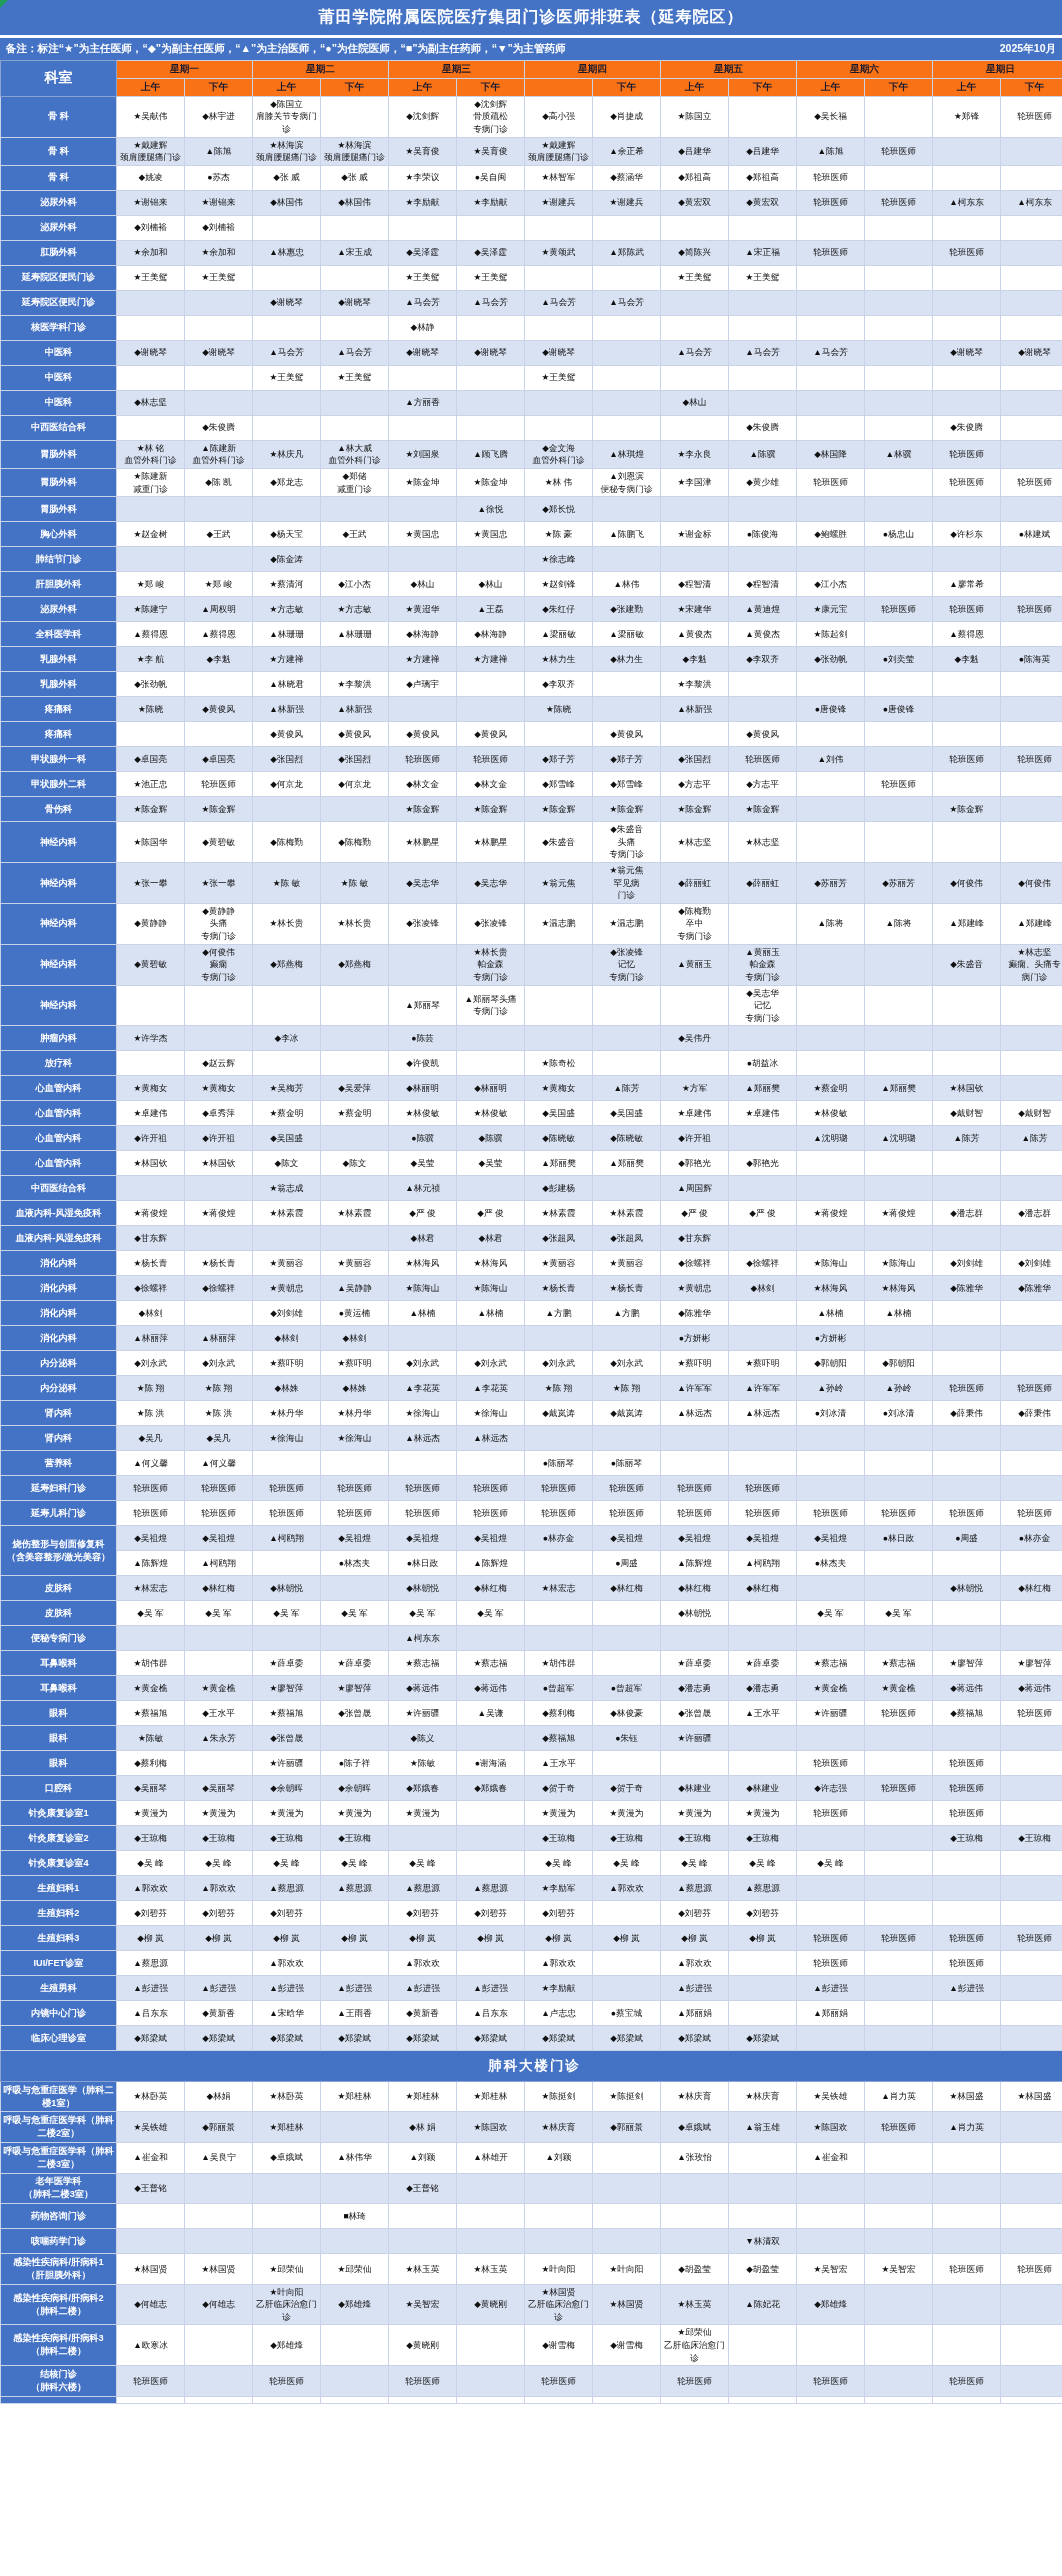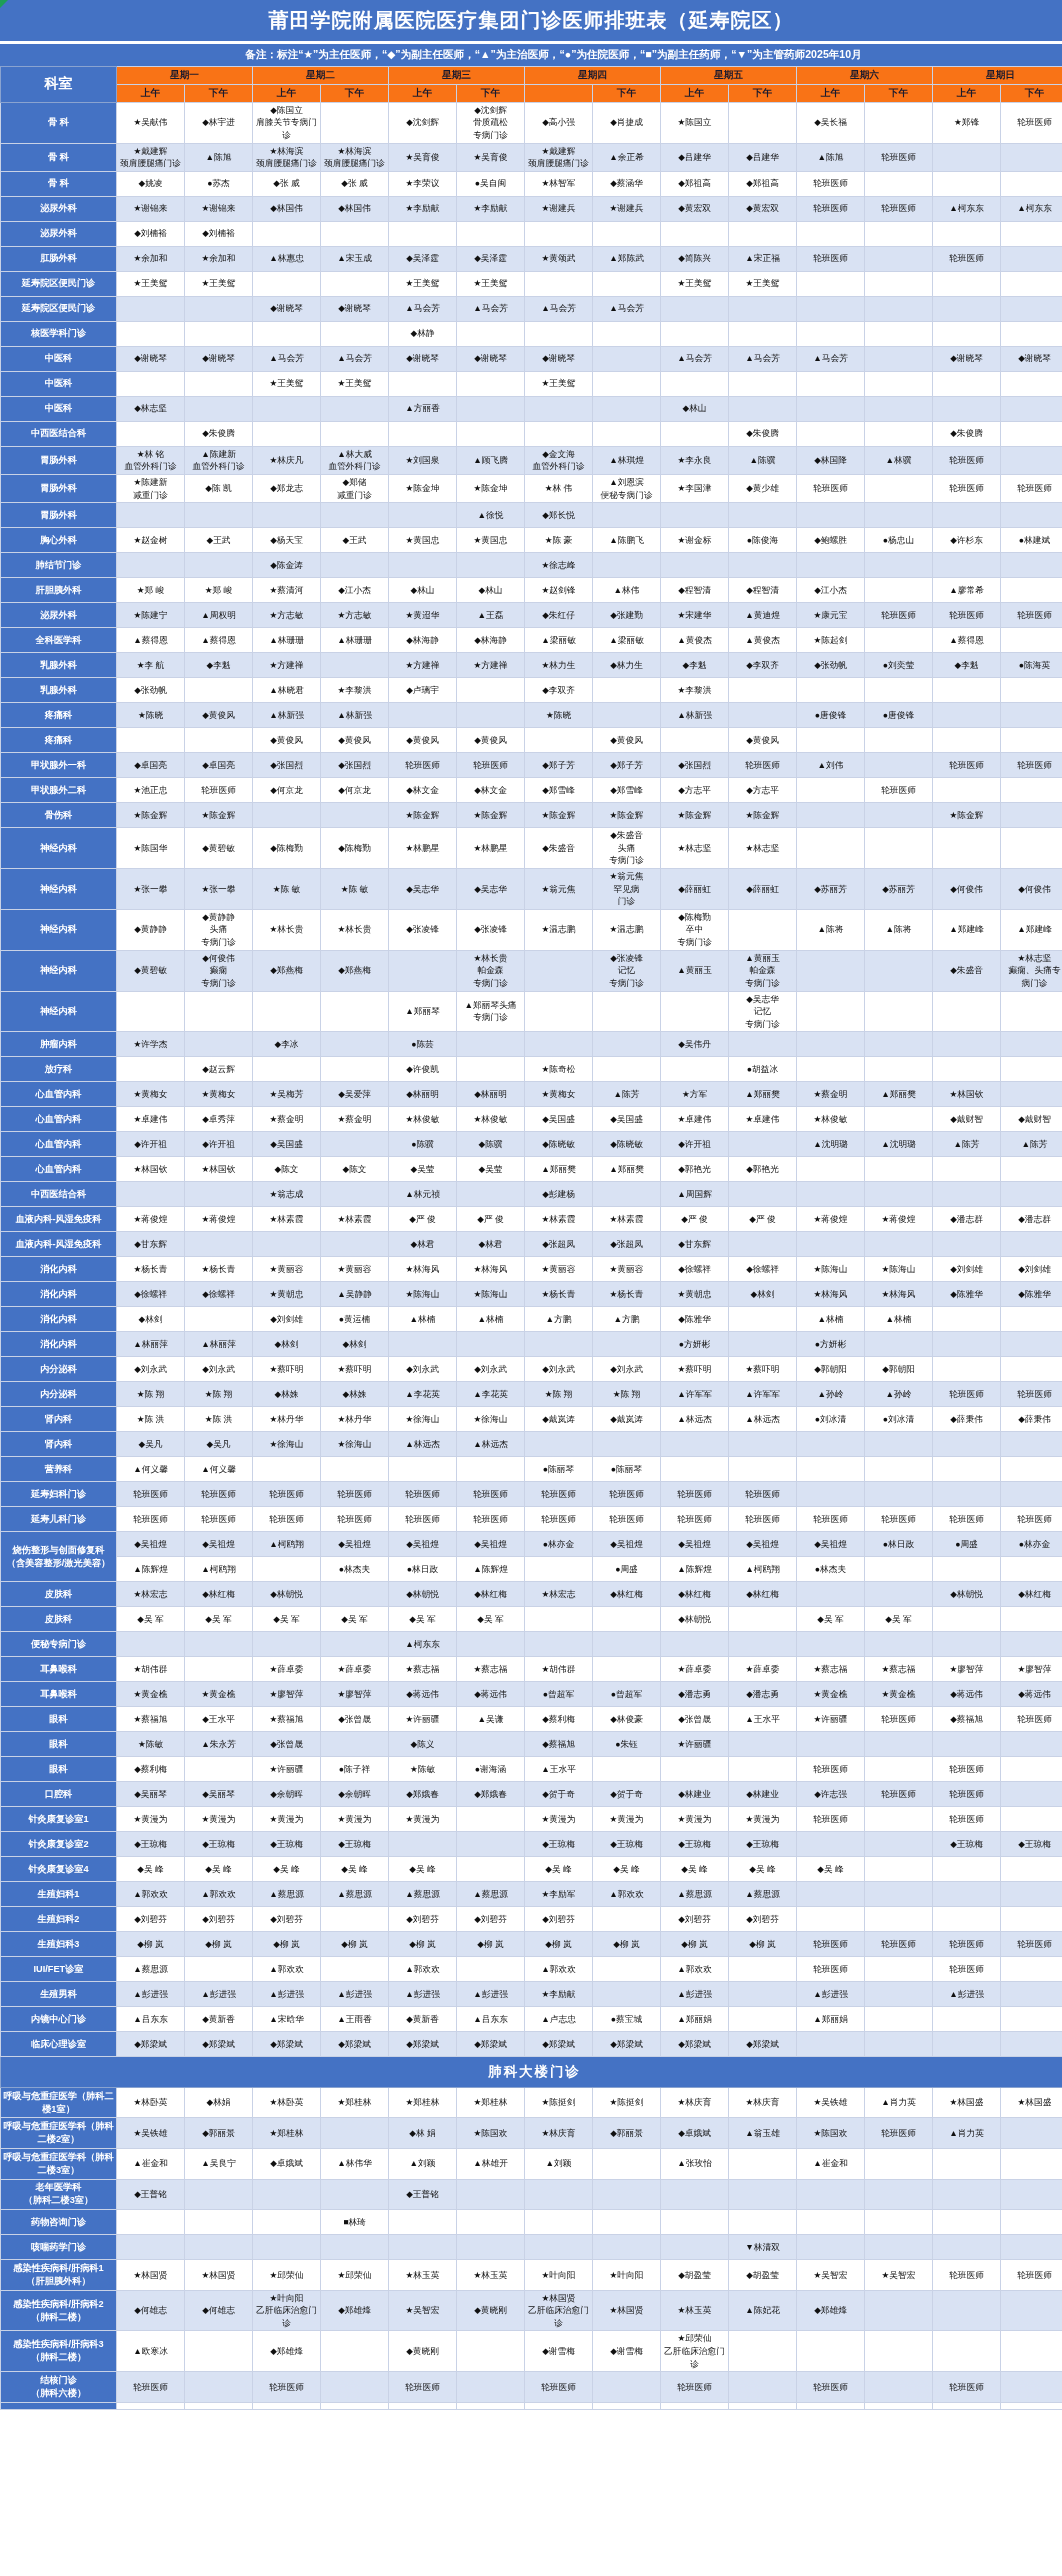--- a/index.html
+++ b/index.html
@@ -1,25 +1,25 @@
 <!DOCTYPE html>
 <html><head>
 <meta charset="utf-8">
 <style>
   html,body{margin:0;padding:0;background:#fff;}
   body{width:1062px;font-family:"Liberation Sans","DejaVu Sans",sans-serif;}
   .title-bar{position:relative;background:#4472c4;color:#fff;text-align:center;
-    font-weight:bold;font-size:20px;padding:6.8px 0 7.7px;letter-spacing:1px;}
+    font-weight:bold;font-size:16px;padding:6.8px 0 7.7px;letter-spacing:1px;}
   .corner-flag{position:absolute;left:0;top:0;width:0;height:0;
     border-left:8.7px solid #1e9e57;border-bottom:8.7px solid transparent;}
   .gap{height:2.9px;background:#fff;}
   .note-bar{background:#4472c4;color:#fff;font-weight:bold;font-size:10.6px;
     display:flex;align-items:center;padding:3.9px 5.8px;}
-  .note-text{flex:1;text-align:right;}
-  .note-month{width:251px;text-align:left;}
+  .note-text{flex:1;text-align:left;}
+  .note-month{width:251px;text-align:right;}
   table{border-collapse:collapse;width:1062px;table-layout:fixed;}
   th,td{border:1px solid #c9d2e6;text-align:center;vertical-align:middle;
     padding:1px 0;word-break:break-all;}
   thead th{background:#f97316;color:#1a1a2e;font-weight:bold;font-size:9.7px;padding:1.9px 0;}
   th.corner{background:#4472c4;color:#fff;font-size:14px;border-color:#8aa3d0;}
   td.dept{background:#4472c4;color:#fff;font-weight:bold;font-size:9.2px;
     padding:1.9px 1px;white-space:pre-line;line-height:1.4;}
   td.cell{background:#fff;font-size:8.7px;color:#111;white-space:pre-line;
     line-height:1.45;height:22px;}
   tr.alt td.cell{background:#d9e2f3;}

